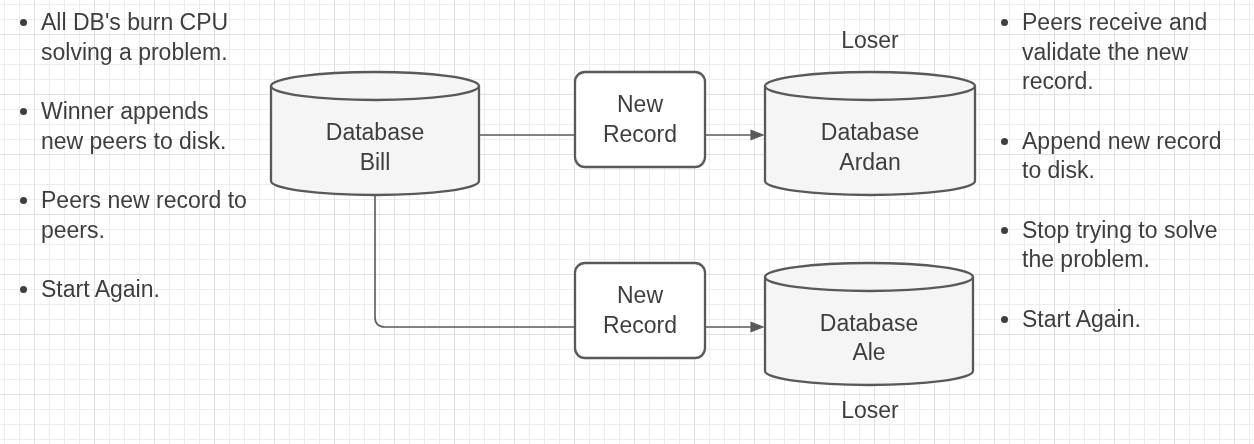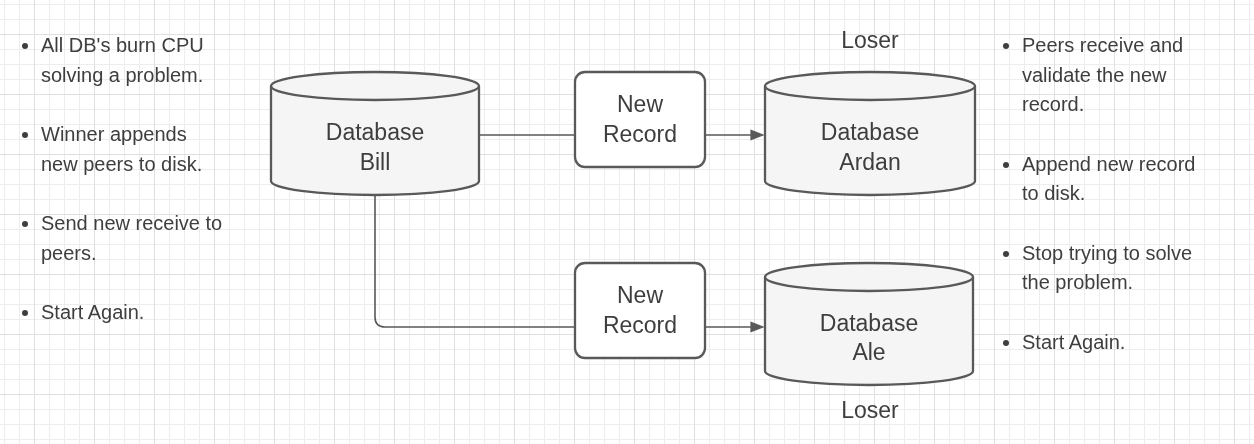--- a/index.html
+++ b/index.html
@@ -38,25 +38,25 @@
     align-items: center;
     justify-content: center;
     text-align: center;
     white-space: pre-line;
     font-size: 23px;
     line-height: 29.5px;
     color: #3e3e3e;
   }
   ul.notes {
     position: absolute;
-    top: 31px;
+    top: 8px;
     margin: 0;
     padding: 0 0 0 19px;
     list-style: disc outside;
-    font-size: 20px;
+    font-size: 23px;
     line-height: 29.5px;
     color: #3e3e3e;
   }
   ul.notes li {
     margin: 0 0 30px 0;
     white-space: pre-line;
   }
   #left-notes  { left: 22px;   width: 242px; }
   #right-notes { left: 1003px; width: 242px; }
 </style>
@@ -123,21 +123,21 @@
   <div class="shape-label" style="left:765px; top:291px; width:208px; height:94px;">Database
 Ale</div>
 
   <div class="shape-label" style="left:770px; top:396px; width:200px; height:30px;">Loser</div>
 
   <ul class="notes" id="left-notes">
     <li>All DB's burn CPU
 solving a problem.</li>
     <li>Winner appends
 new peers to disk.</li>
-    <li>Send new receive to
+    <li>Peers new record to
 peers.</li>
     <li>Start Again.</li>
   </ul>
 
   <ul class="notes" id="right-notes">
     <li>Peers receive and
 validate the new
 record.</li>
     <li>Append new record
 to disk.</li>

